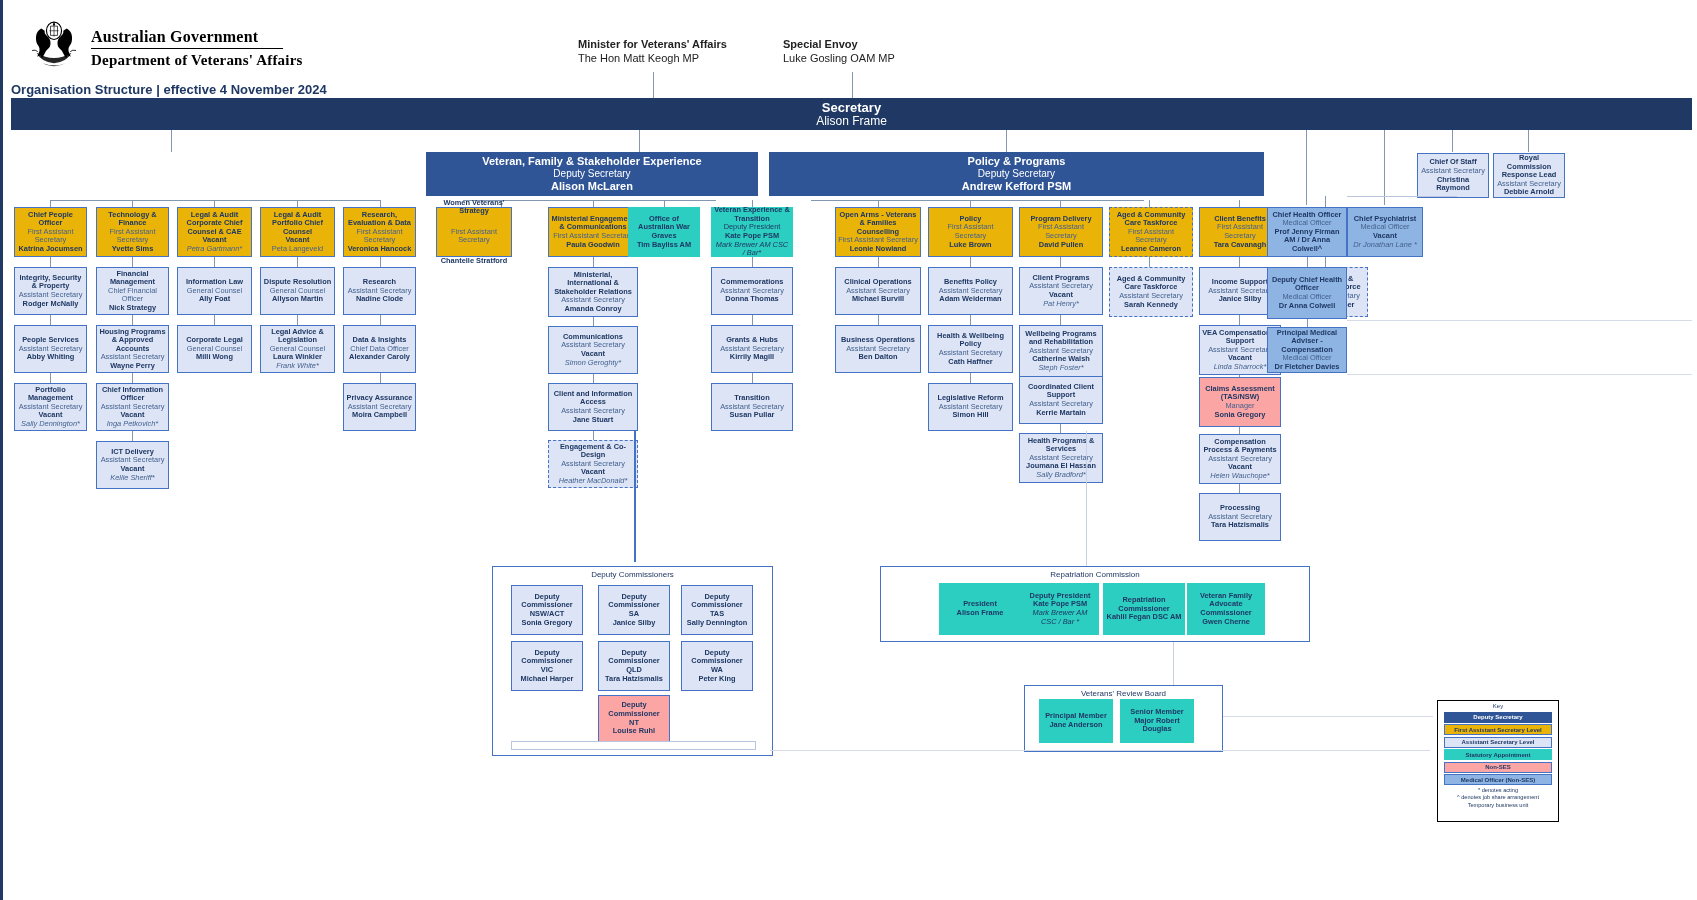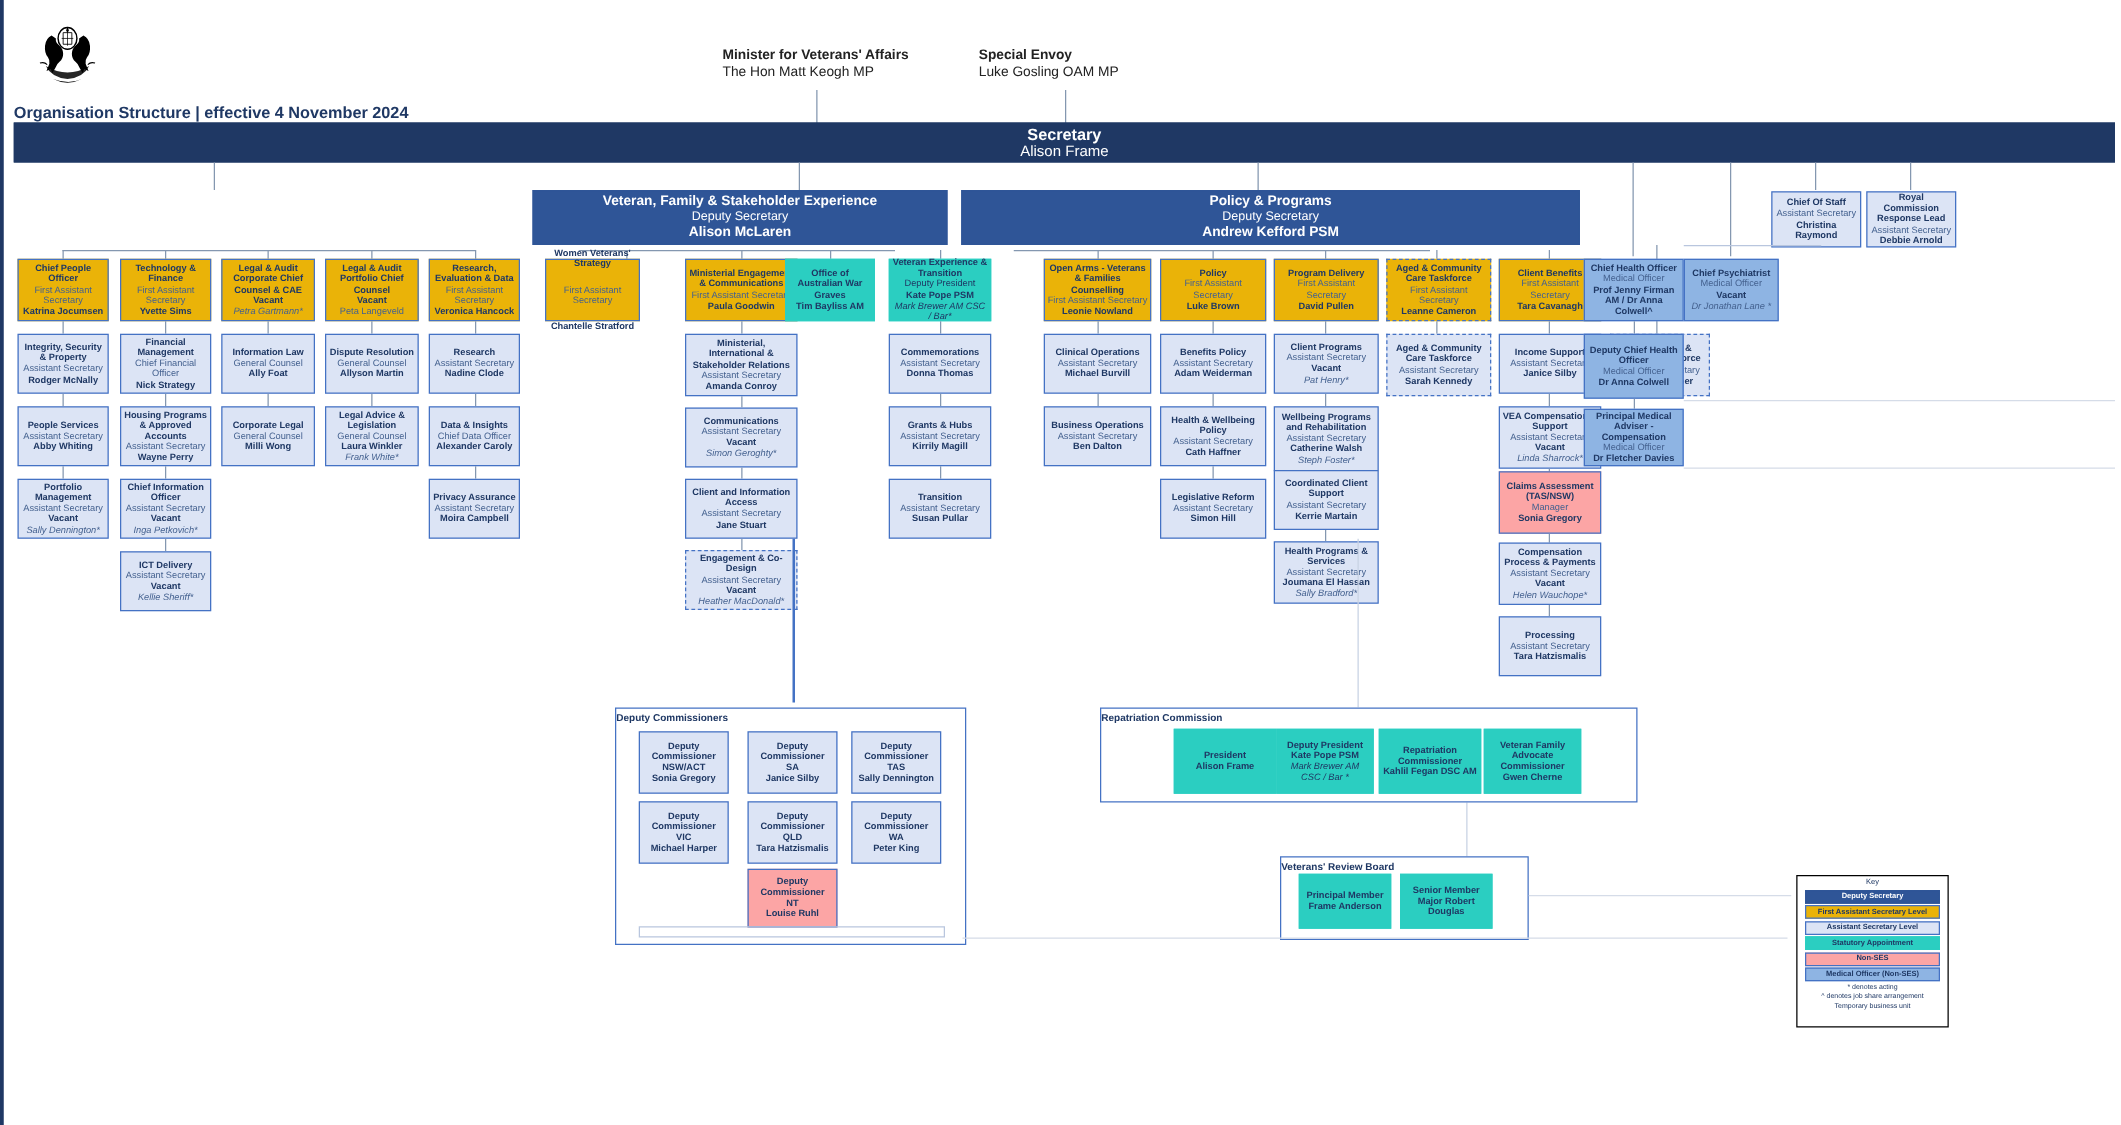--- a/index.html
+++ b/index.html
@@ -54,21 +54,21 @@
   .dashed { border:1.5px dashed #4472C4; }
 
   
   .ln { position:absolute; background:#8497B0; }
   .lnv { width:1px; }
   .lnh { height:1px; }
   .lnblue { background:#4472C4; }
 
   
   .panel { position:absolute; border:1.5px solid #4472C4; background:#ffffff; }
-  .panel .ptitle { text-align:left; font-size:8px; font-weight:bold; color:#1F3864; padding-top:3px; }
+  .panel .ptitle { text-align:center; font-size:8px; font-weight:normal; color:#1F3864; padding-top:3px; }
 
   
   .keybox { position:absolute; border:1.5px solid #000; background:#fff; }
   .keybox .kt { text-align:center; font-size:6px; color:#1F3864; padding:2px 0 1px; }
   .keyrow { margin:1.5px 6px; text-align:center; font-size:6px; font-weight:bold; color:#1F3864; padding:1.5px 0; }
   .keynote { font-size:5.6px; text-align:center; color:#1F3864; line-height:1.35; padding:0 4px; }
 </style>
 </head>
 <body>
 
@@ -81,20 +81,25 @@
       <path d="M44 14 h12 v16 h-12z" fill="none" stroke="#000" stroke-width="1.2"></path>
       <path d="M50 12 v20 M42 22 h16" stroke="#000" stroke-width="1"></path>
       <path d="M28 18 q-8 4 -9 14 q-1 10 4 16 q3 4 2 9 l-4 10 l6 -3 l2 6 l4 -7 q2 -6 6 -9 q5 -4 5 -11 q0 -7 -6 -12 q-5 -4 -4 -9 z"></path>
       <path d="M72 18 q8 4 9 14 q1 10 -4 16 q-3 4 -2 9 l4 10 l-6 -3 l-2 6 l-4 -7 q-2 -6 -6 -9 q-5 -4 -5 -11 q0 -7 6 -12 q5 -4 4 -9 z"></path>
       <path d="M20 60 q30 18 60 0 q-8 16 -30 18 q-22 -2 -30 -18z" opacity=".85"></path>
       <path d="M30 78 q20 10 40 0 q-18 8 -40 0z"></path>
       <path d="M12 56 q6 -2 10 2 M88 56 q-6 -2 -10 2" stroke="#000" stroke-width="1.4" fill="none"></path>
     </g>
   </svg>
 
+  <div class="gov-text">
+    <div class="l1">Australian Government</div>
+    <div class="rule"></div>
+    <div class="l2">Department of Veterans' Affairs</div>
+  </div>
 
   <div class="orgtitle">Organisation Structure | effective 4 November 2024</div>
 
   <div class="ministerblk" style="left:575px; top:38px; width:150px;">
     <div class="role">Minister for Veterans' Affairs</div>
     <div>The Hon Matt Keogh MP</div>
   </div>
   <div class="ministerblk" style="left:780px; top:38px; width:150px;">
     <div class="role">Special Envoy</div>
     <div>Luke Gosling OAM MP</div>
@@ -567,21 +572,21 @@
   <div class="box statut" style="left:1184px; top:583px; width:78px; height:52px;">
     <div class="t">Veteran Family Advocate Commissioner</div>
     <div class="n">Gwen Cherne</div>
   </div>
 
   <div class="panel" style="left:1021px; top:685px; width:199px; height:67px;">
     <div class="ptitle">Veterans' Review Board</div>
   </div>
   <div class="box statut" style="left:1036px; top:699px; width:74px; height:44px;">
     <div class="t">Principal Member</div>
-    <div class="n">Frame Anderson</div>
+    <div class="n">Jane Anderson</div>
   </div>
   <div class="box statut" style="left:1117px; top:699px; width:74px; height:44px;">
     <div class="t">Senior Member</div>
     <div class="n">Major Robert Douglas</div>
   </div>
 
   <div class="ln lnh" style="left:767px; top:750px; width:660px; background:#D5DCE8;"></div>
   <div class="ln lnh" style="left:1220px; top:716px; width:210px; background:#D5DCE8;"></div>
 
   <div class="keybox" style="left:1434px; top:700px; width:122px; height:122px;">

